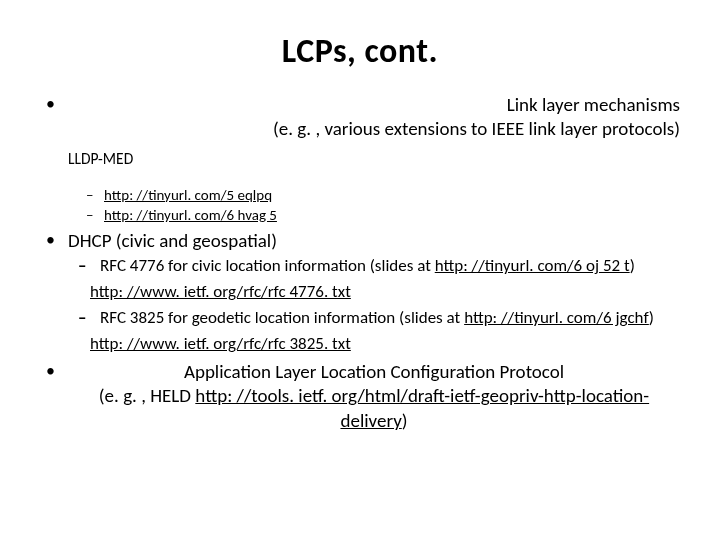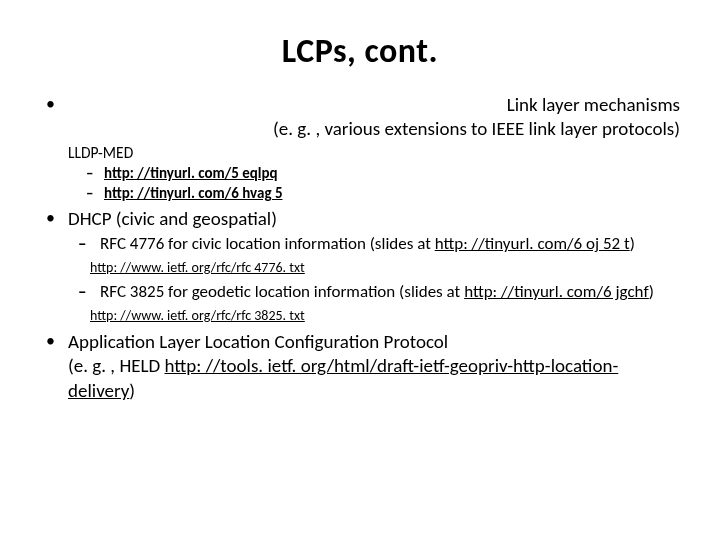--- a/index.html
+++ b/index.html
@@ -3,31 +3,31 @@
 <meta charset="utf-8">
 <style>
   * { box-sizing: border-box; margin: 0; padding: 0; }
   html, body { width: 720px; height: 540px; background: #fff; font-family: Calibri, Arial, sans-serif; color: #000; }
   .slide { width: 720px; height: 496px; padding: 30px 40px 20px 40px; position: relative; }
   .title { font-size: 34px; text-align: center; margin-bottom: 22px; letter-spacing: 0.5px; }
   ul.outer { list-style: none; padding-left: 0; }
   ul.outer > li { position: relative; padding-left: 28px; margin-bottom: 4px; }
   ul.outer > li::before { content: "•"; position: absolute; left: 6px; top: 0; font-size: 18px; }
   .b1-main { font-size: 19px; line-height: 1.25; text-align: right; }
-  .b1-sub { font-size: 15.5px; margin-top: 2px; padding-left: 0; }
-  ul.dash { list-style: none; padding-left: 18px; margin-top: 1px; font-weight: bold; }
+  .b1-sub { font-size: 15.5px; margin-top: 8px; padding-left: 0; }
+  ul.dash { list-style: none; padding-left: 18px; margin-top: 17px; }
   ul.dash > li { position: relative; padding-left: 18px; font-size: 15px; line-height: 1.35; }
   ul.dash > li::before { content: "–"; position: absolute; left: 0; top: 0; }
   ul.dash2 { list-style: none; padding-left: 10px; margin-top: 3px; }
   ul.dash2 > li { position: relative; padding-left: 22px; font-size: 17px; line-height: 1.35; margin-bottom: 3px; }
   ul.dash2 > li::before { content: "–"; position: absolute; left: 0; top: 0; font-weight: bold; }
   .link { text-decoration: underline; color: #000; cursor: pointer; }
-  .indent-line { padding-left: 22px; font-size: 14px; line-height: 1.35; margin-bottom: 3px; }
+  .indent-line { padding-left: 22px; font-size: 17px; line-height: 1.35; margin-bottom: 3px; }
   .b2-head { font-size: 19px; margin-top: 4px; }
-  .b3-main { font-size: 19px; line-height: 1.3; }
+  .b3-main { font-size: 19px; line-height: 1.3; text-align: center; }
 </style>
 </head>
 <body>
 <div class="slide">
 
   <h1 class="title">LCPs, cont.</h1>
 
   <ul class="outer">
 
     <li>

